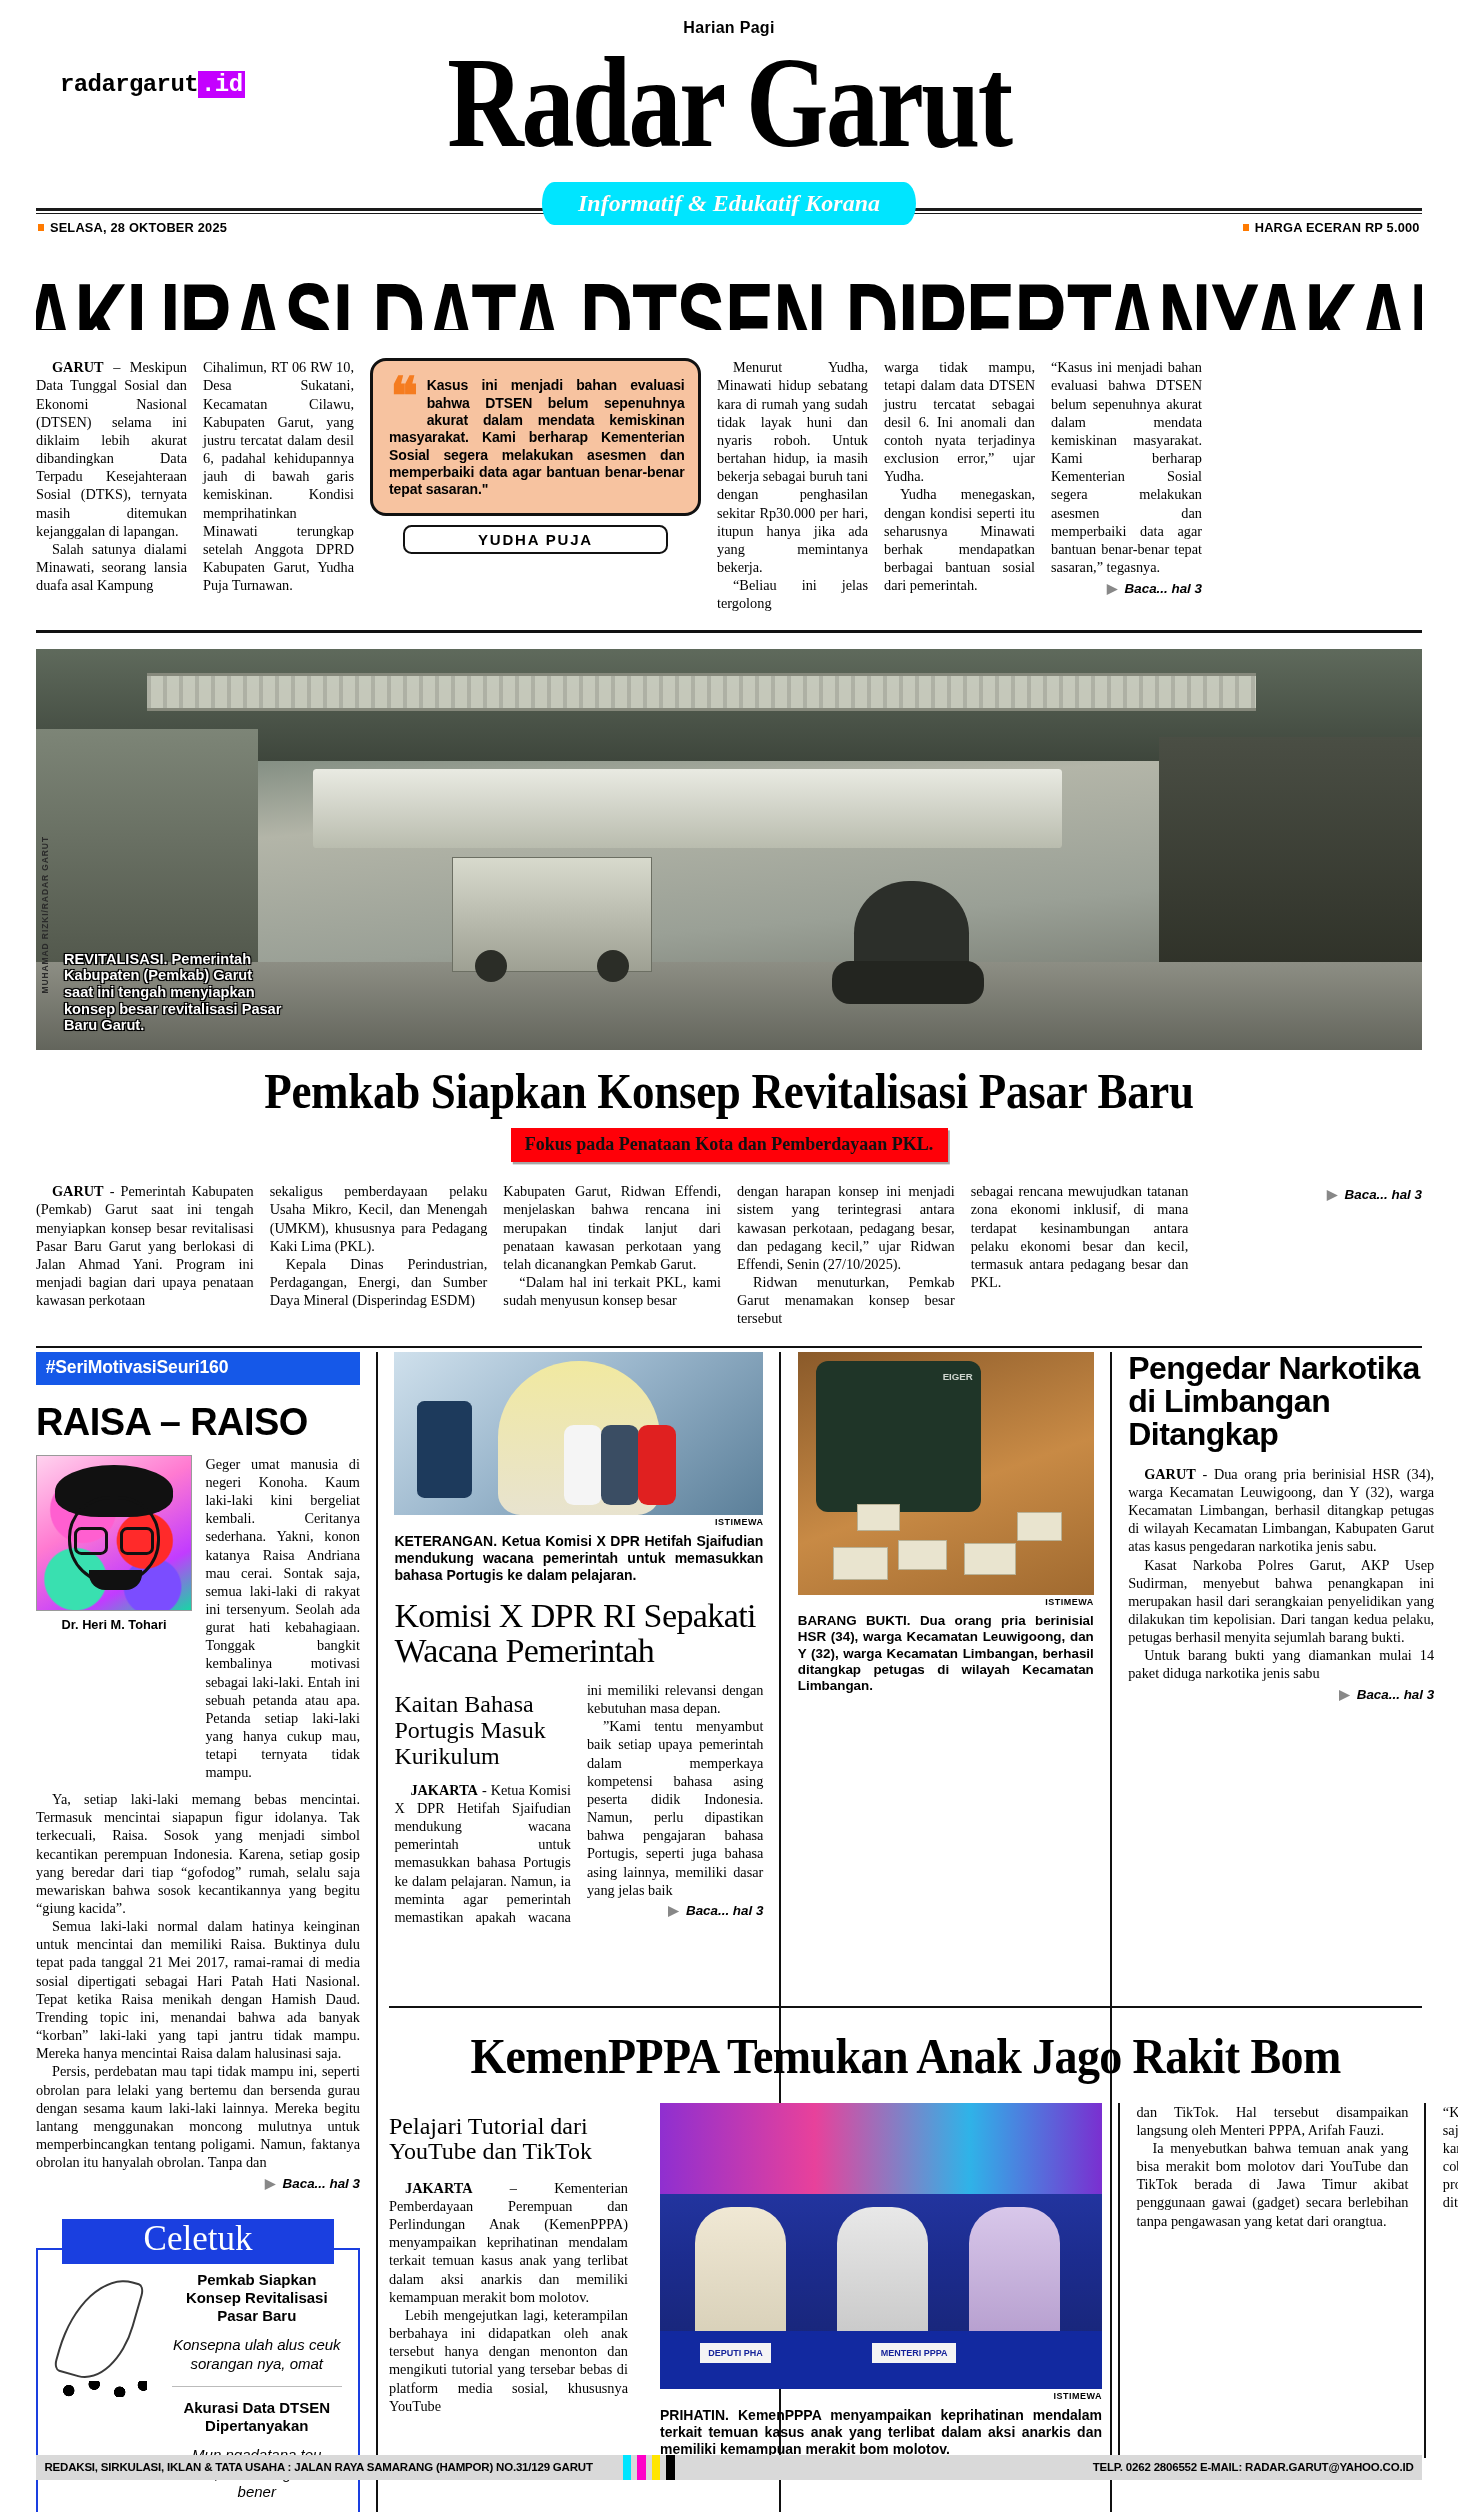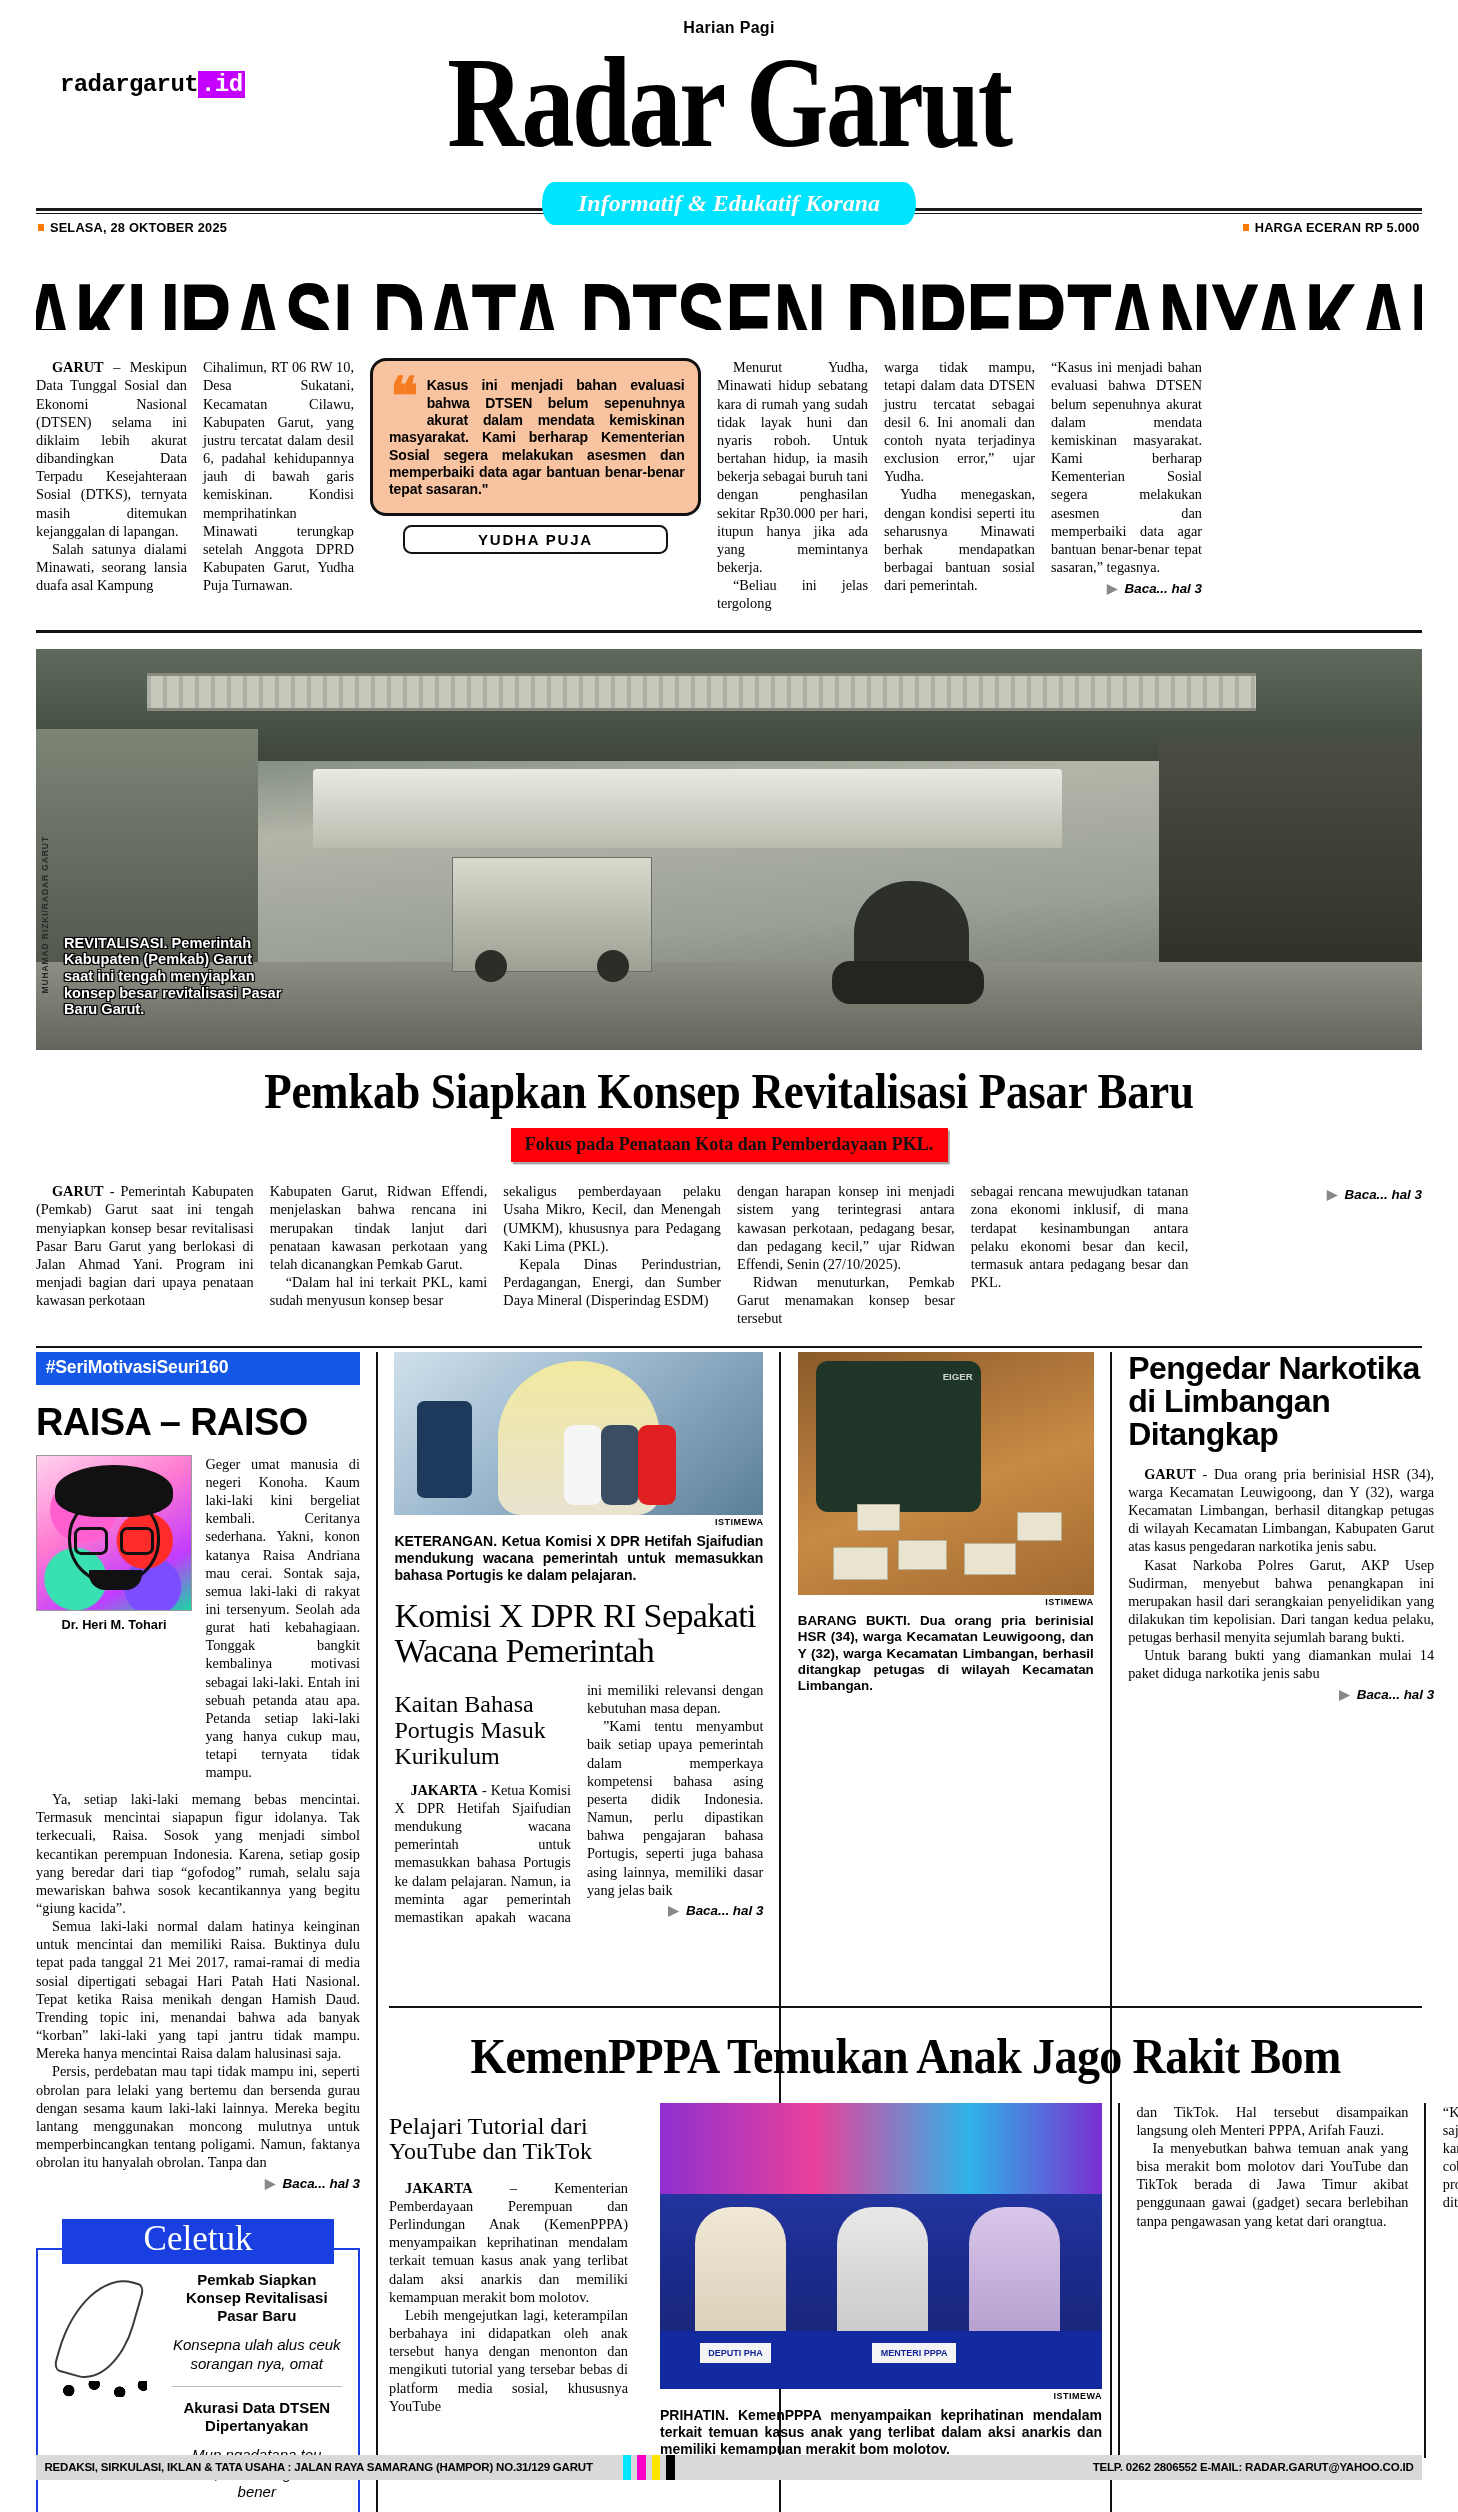--- a/index.html
+++ b/index.html
@@ -106,21 +106,21 @@
   .mp-leftshop { position:absolute; left:0; top:20%; width:16%; bottom:0; background:linear-gradient(180deg,#7d8577,#43483d);}
   .mp-ground { position:absolute; left:0; right:0; bottom:0; height:22%; background:linear-gradient(180deg,#8d8e84,#63655c);}
 
   .photo-credit {
     position:absolute; left:3.6px; bottom:56px;
     writing-mode:vertical-rl; transform:rotate(180deg);
     font-family:"Liberation Sans",sans-serif; font-size:8.5px; font-weight:700;
     letter-spacing:0.9px; color:#2a2a2a;
   }
   .photo-caption {
-    position:absolute; left:28px; bottom:32px; width:219px;
+    position:absolute; left:28px; bottom:16px; width:219px;
     font-family:"Liberation Sans",sans-serif; font-weight:700; font-size:14.6px;
     line-height:1.14; color:#fff;
     text-shadow:-1.2px -1.2px 0 #000,1.2px -1.2px 0 #000,-1.2px 1.2px 0 #000,1.2px 1.2px 0 #000,0 0 2.4px #000;
   }
   .photo-caption b { font-weight:800; }
 
   
   .pemkab-head {
     text-align:center; font-family:"Liberation Serif",serif; font-weight:700;
     font-size:45px; letter-spacing:-0.3px; margin:12px 0 0;
@@ -313,26 +313,26 @@
   </div>
 
   <div class="pemkab-head">Pemkab Siapkan Konsep Revitalisasi Pasar Baru</div>
   <div class="redbar">Fokus pada Penataan Kota dan Pemberdayaan PKL.</div>
 
   <div class="pemkab-grid">
     <div class="bodytext">
       <p><span class="dropcity">GARUT</span><span> - Pemerintah Kabupaten (Pemkab) Garut saat ini tengah menyiapkan konsep besar revitalisasi Pasar Baru Garut yang berlokasi di Jalan Ahmad Yani. Program ini menjadi bagian dari upaya penataan kawasan perkotaan</span></p>
     </div>
     <div class="bodytext">
+      <p class="noind">sekaligus pemberdayaan pelaku Usaha Mikro, Kecil, dan Menengah (UMKM), khususnya para Pedagang Kaki Lima (PKL).</p>
+      <p>Kepala Dinas Perindustrian, Perdagangan, Energi, dan Sumber Daya Mineral (Disperindag ESDM)</p>
+    </div>
+    <div class="bodytext">
       <p class="noind">Kabupaten Garut, Ridwan Effendi, menjelaskan bahwa rencana ini merupakan tindak lanjut dari penataan kawasan perkotaan yang telah dicanangkan Pemkab Garut.</p>
       <p>“Dalam hal ini terkait PKL, kami sudah menyusun konsep besar</p>
-    </div>
-    <div class="bodytext">
-      <p class="noind">sekaligus pemberdayaan pelaku Usaha Mikro, Kecil, dan Menengah (UMKM), khususnya para Pedagang Kaki Lima (PKL).</p>
-      <p>Kepala Dinas Perindustrian, Perdagangan, Energi, dan Sumber Daya Mineral (Disperindag ESDM)</p>
     </div>
     <div class="bodytext">
       <p class="noind">dengan harapan konsep ini menjadi sistem yang terintegrasi antara kawasan perkotaan, pedagang besar, dan pedagang kecil,” ujar Ridwan Effendi, Senin (27/10/2025).</p>
       <p>Ridwan menuturkan, Pemkab Garut menamakan konsep besar tersebut</p>
     </div>
     <div class="bodytext">
       <p class="noind">sebagai rencana mewujudkan tatanan zona ekonomi inklusif, di mana terdapat kesinambungan antara pelaku ekonomi besar dan kecil, termasuk antara pedagang besar dan PKL.</p>
     </div>
     <div class="bodytext">
       <div class="baca"><span class="tri">▶</span><span>Baca... hal 3</span></div>

